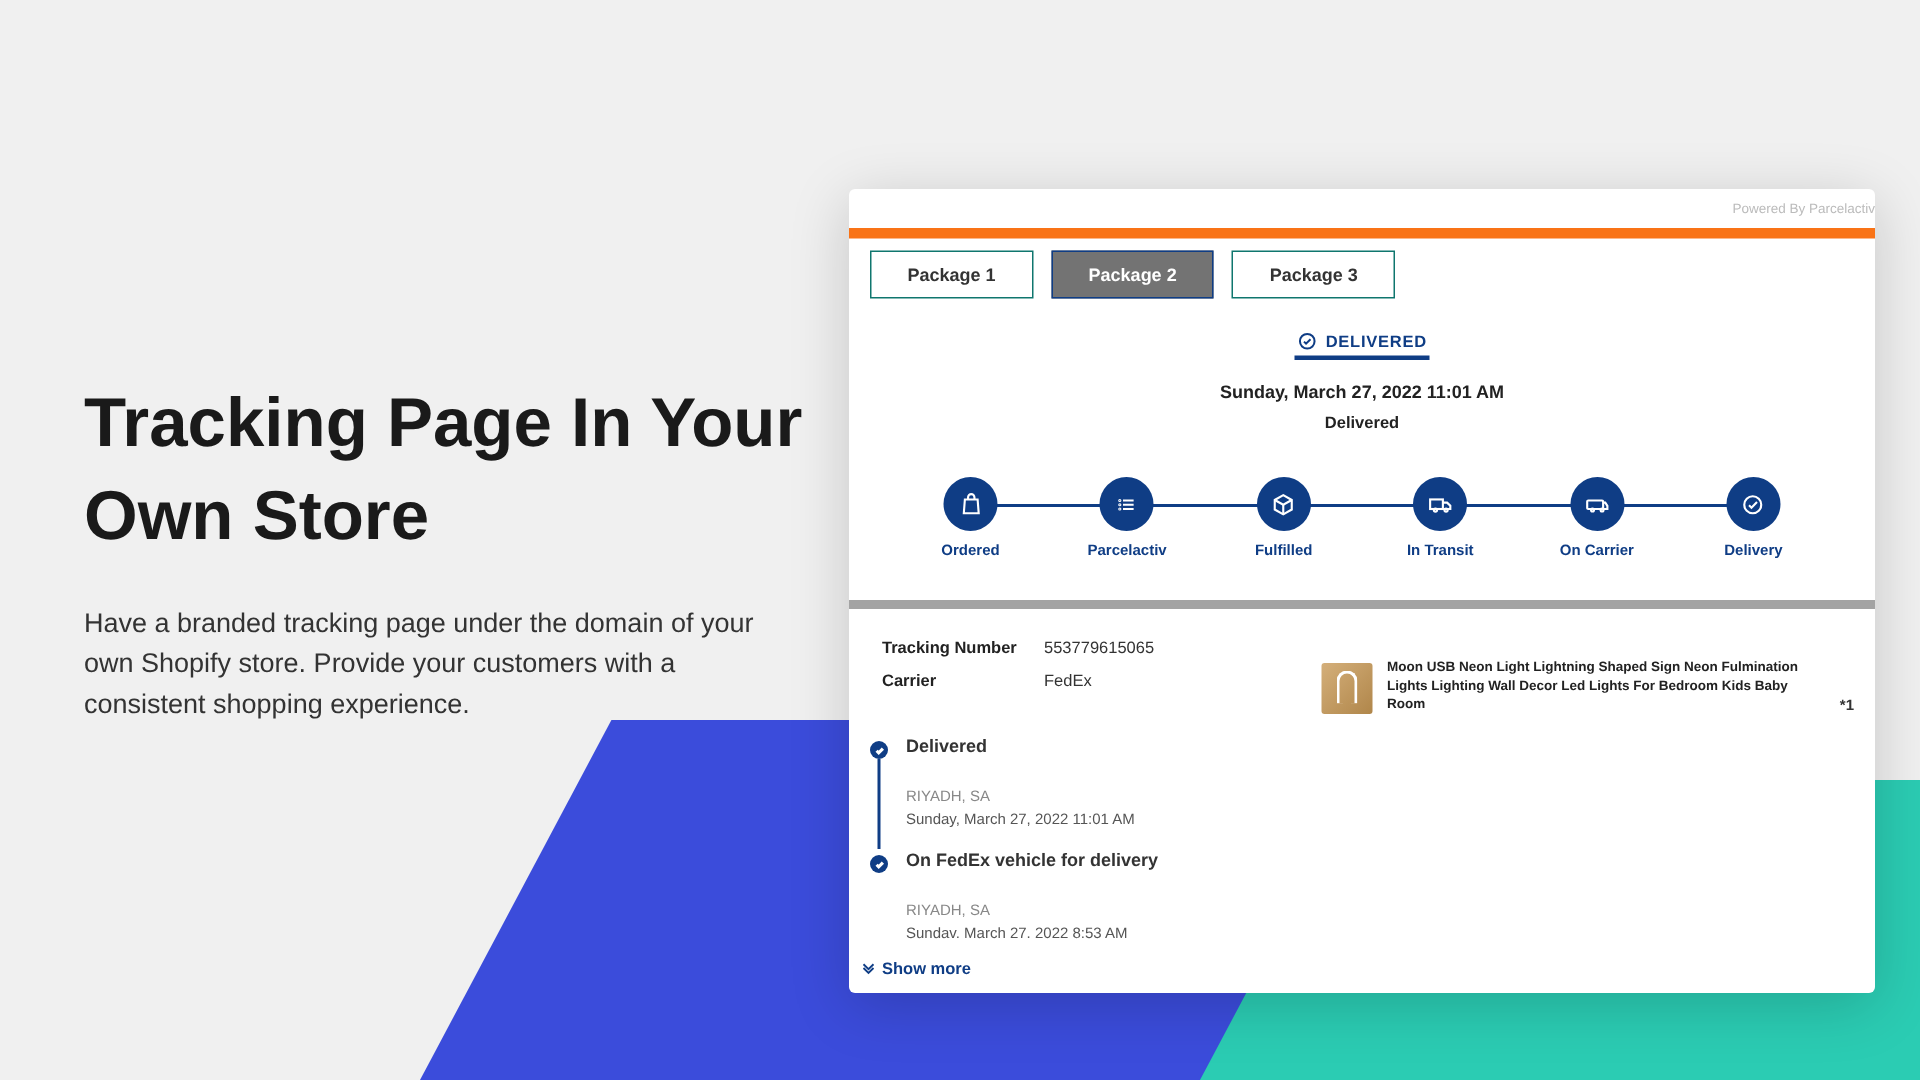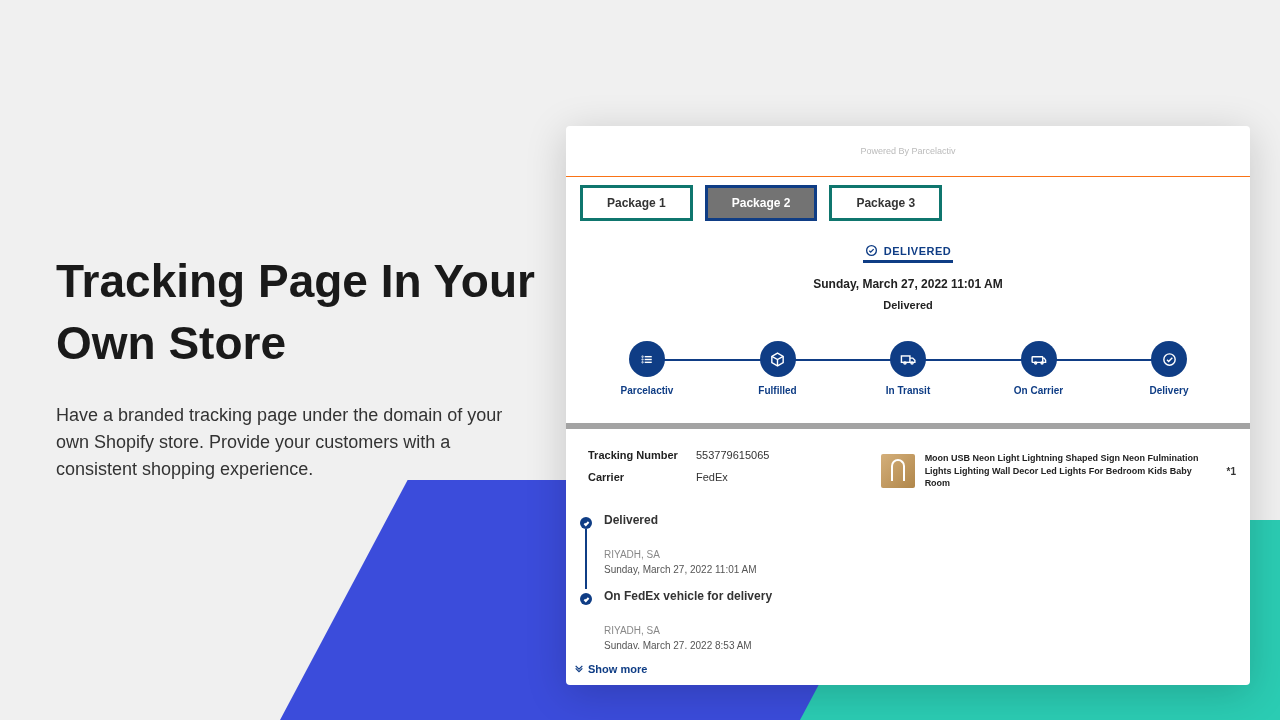--- a/index.html
+++ b/index.html
@@ -3,41 +3,41 @@
 <meta charset="utf-8">
 <style>
 *{box-sizing:border-box;margin:0;padding:0}
 body{width:1280px;height:720px;background:#f0f0f0;font-family:-apple-system,BlinkMacSystemFont,"Segoe UI",Helvetica,Arial,sans-serif;overflow:hidden;position:relative}
 .bg-blue{position:absolute;bottom:0;left:280px;width:560px;height:240px;background:#3b4cdb;transform:skewX(-28deg);transform-origin:bottom left}
 .bg-teal{position:absolute;bottom:0;right:-80px;width:560px;height:200px;background:#2bccb3;transform:skewX(-28deg);transform-origin:bottom left}
 .left{position:absolute;left:56px;top:250px;width:480px}
 .left h1{font-size:46px;font-weight:600;color:#1a1a1a;line-height:1.35;margin-bottom:28px}
 .left p{font-size:18px;color:#333;line-height:1.5}
 .card{position:absolute;right:30px;top:126px;width:684px;background:#fff;border-radius:4px;box-shadow:0 8px 40px rgba(0,0,0,.18);overflow:hidden}
-.powered{text-align:center;font-size:9px;color:#bbb;padding:20px 0;border-bottom:1px solid #f97316}
+.powered{text-align:right;font-size:9px;color:#bbb;padding:8px 0;border-bottom:7px solid #f97316}
 .tabs{display:flex;gap:12px;padding:8px 14px 0}
-.tab{padding:8px 24px;border:3px solid #0f766e;background:#fff;font-size:12px;font-weight:600;color:#333;cursor:pointer}
+.tab{padding:8px 24px;border:1px solid #0f766e;background:#fff;font-size:12px;font-weight:600;color:#333;cursor:pointer}
 .tab.active{background:#737373;color:#fff;border-color:#0f3d85}
 .status-row{text-align:center;margin-top:22px}
 .status-pill{display:inline-flex;align-items:center;gap:6px;font-weight:700;font-size:11px;color:#0f3d85;letter-spacing:.5px;border-bottom:3px solid #0f3d85;padding:0 2px 3px}
 .status-pill svg{width:13px;height:13px}
 .status-ts{font-weight:700;font-size:12px;color:#222;margin-top:14px}
 .status-sub{font-weight:700;font-size:11px;color:#222;margin-top:8px}
 .steps{display:flex;align-items:flex-start;justify-content:space-between;padding:30px 48px 20px;position:relative}
 .step{display:flex;flex-direction:column;align-items:center;width:66px;position:relative;z-index:2}
 .step-ico{width:36px;height:36px;border-radius:50%;background:#0f3d85;display:flex;align-items:center;justify-content:center}
 .step-ico svg{width:17px;height:17px;stroke:#fff;fill:none;stroke-width:2}
 .step-lbl{font-size:10px;font-weight:700;color:#0f3d85;margin-top:8px;text-align:center;line-height:1.2}
 .steps::before{content:"";position:absolute;top:48px;left:80px;right:80px;height:2px;background:#0f3d85;z-index:1}
 .details{display:flex;padding:14px 14px 0;gap:12px;border-top:6px solid #a3a3a3;margin-top:6px}
 .dl{flex:0 0 44%;padding:6px 8px}
 .dl-row{display:flex;margin-bottom:10px;font-size:11px}
 .dl-row .k{width:108px;font-weight:700;color:#222}
 .dl-row .v{color:#333}
-.prod{flex:1;display:flex;gap:10px;align-items:center}
+.prod{flex:1;display:flex;gap:10px;align-items:flex-end}
 .prod-img{width:34px;height:34px;background:linear-gradient(135deg,#d4af7a,#b0864a);border-radius:2px;position:relative;flex-shrink:0}
 .prod-img::after{content:"";position:absolute;left:50%;top:15%;width:10px;height:20px;border:2px solid #fff;border-bottom:none;border-radius:10px 10px 0 0;transform:translateX(-50%)}
 .prod-txt{font-size:9px;color:#222;line-height:1.4;font-weight:600}
 .prod-qty{font-size:10px;color:#333;font-weight:600;margin-left:8px}
 .timeline{padding:10px 8px 0 10px;position:relative}
 .tl-item{position:relative;padding:4px 0 10px 28px}
 .tl-dot{position:absolute;left:4px;top:8px;width:12px;height:12px;border-radius:50%;background:#0f3d85;display:flex;align-items:center;justify-content:center}
 .tl-dot svg{width:7px;height:7px;stroke:#fff;stroke-width:3;fill:none}
 .tl-line{position:absolute;left:9px;top:20px;bottom:-4px;width:2px;background:#0f3d85}
 .tl-title{font-size:12px;font-weight:700;color:#333}
@@ -72,20 +72,29 @@
           <circle cx="12" cy="12" r="9"></circle>
           <path d="M8 12.5l2.5 2.5L16 9.5"></path>
         </svg>
       <span>DELIVERED</span>
     </span>
     <div class="status-ts">Sunday, March 27, 2022 11:01 AM</div>
     <div class="status-sub">Delivered</div>
   </div>
 
   <div class="steps">
+    <div class="step">
+      <div class="step-ico">
+          <svg viewBox="0 0 24 24">
+            <path d="M6 7h12l1 13H5L6 7z"></path>
+            <path d="M9 7V5a3 3 0 016 0v2"></path>
+          </svg>
+        </div>
+      <div class="step-lbl">Ordered</div>
+    </div>
     <div class="step">
       <div class="step-ico">
           <svg viewBox="0 0 24 24">
             <line x1="8" y1="8" x2="18" y2="8"></line>
             <line x1="8" y1="12" x2="18" y2="12"></line>
             <line x1="8" y1="16" x2="18" y2="16"></line>
             <circle cx="5" cy="8" r=".5"></circle>
             <circle cx="5" cy="12" r=".5"></circle>
             <circle cx="5" cy="16" r=".5"></circle>
           </svg>

